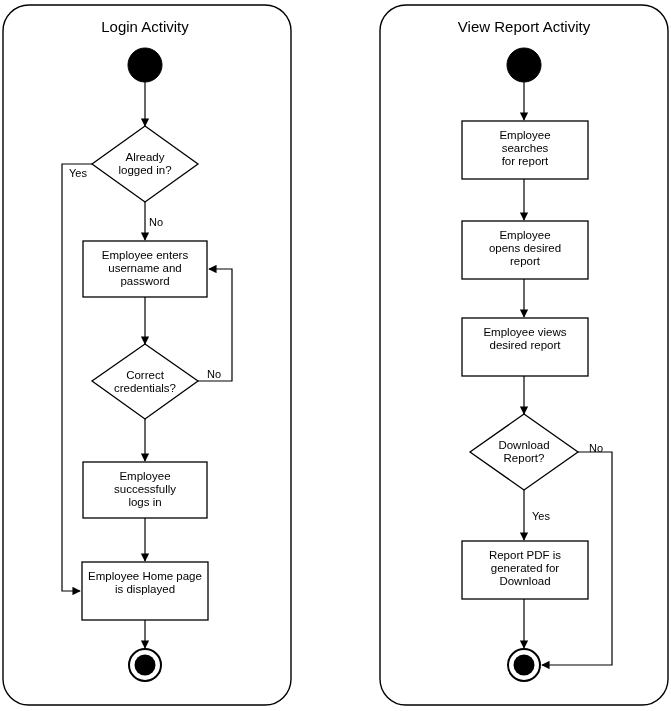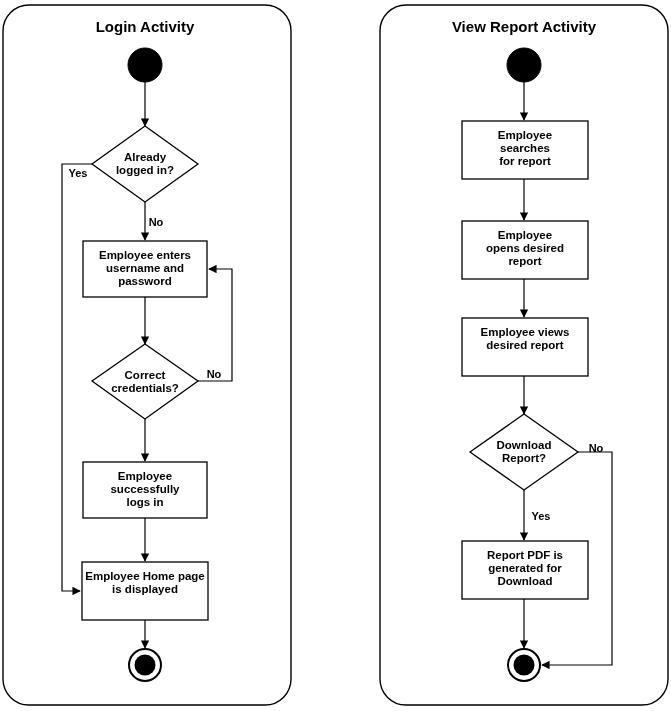--- a/index.html
+++ b/index.html
@@ -13,21 +13,20 @@
     font-family: "Liberation Sans", sans-serif;
     position: relative;
     overflow: hidden;
   }
   #diagram-root {
     position: absolute;
     left: 0;
     top: 0;
     width: 671px;
     height: 711px;
-    font-weight: bold;
   }
   svg.diagram {
     position: absolute;
     left: 0;
     top: 0;
     width: 671px;
     height: 711px;
     display: block;
   }
   .swimlane {

